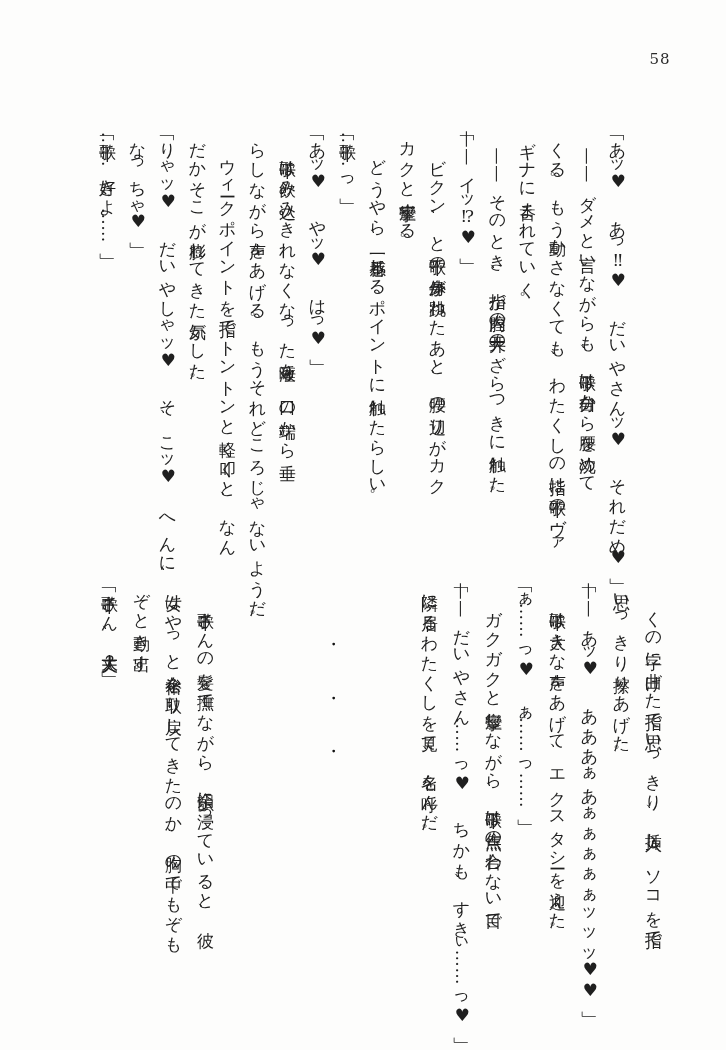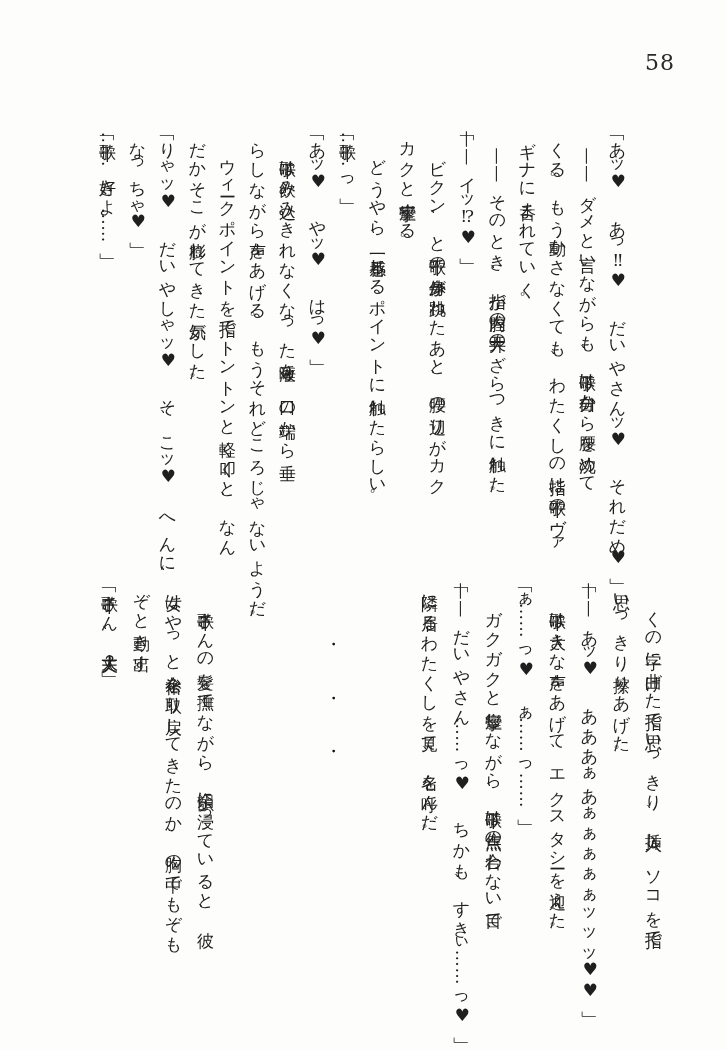--- a/index.html
+++ b/index.html
@@ -17,21 +17,21 @@
     overflow: hidden;
     font-family: "DejaVu Serif", "Liberation Serif", serif;
     color: #1f1f1f;
   }
   .page-number {
     position: absolute;
     top: 50px;
     left: 638px;
     width: 44px;
     text-align: center;
-    font-size: 22px;
+    font-size: 15px;
     letter-spacing: 1px;
     color: #2a2a2a;
   }
   .tier {
     position: absolute;
     writing-mode: vertical-rl;
     -webkit-writing-mode: vertical-rl;
     text-orientation: mixed;
     height: 448px;
     font-size: 17px;

